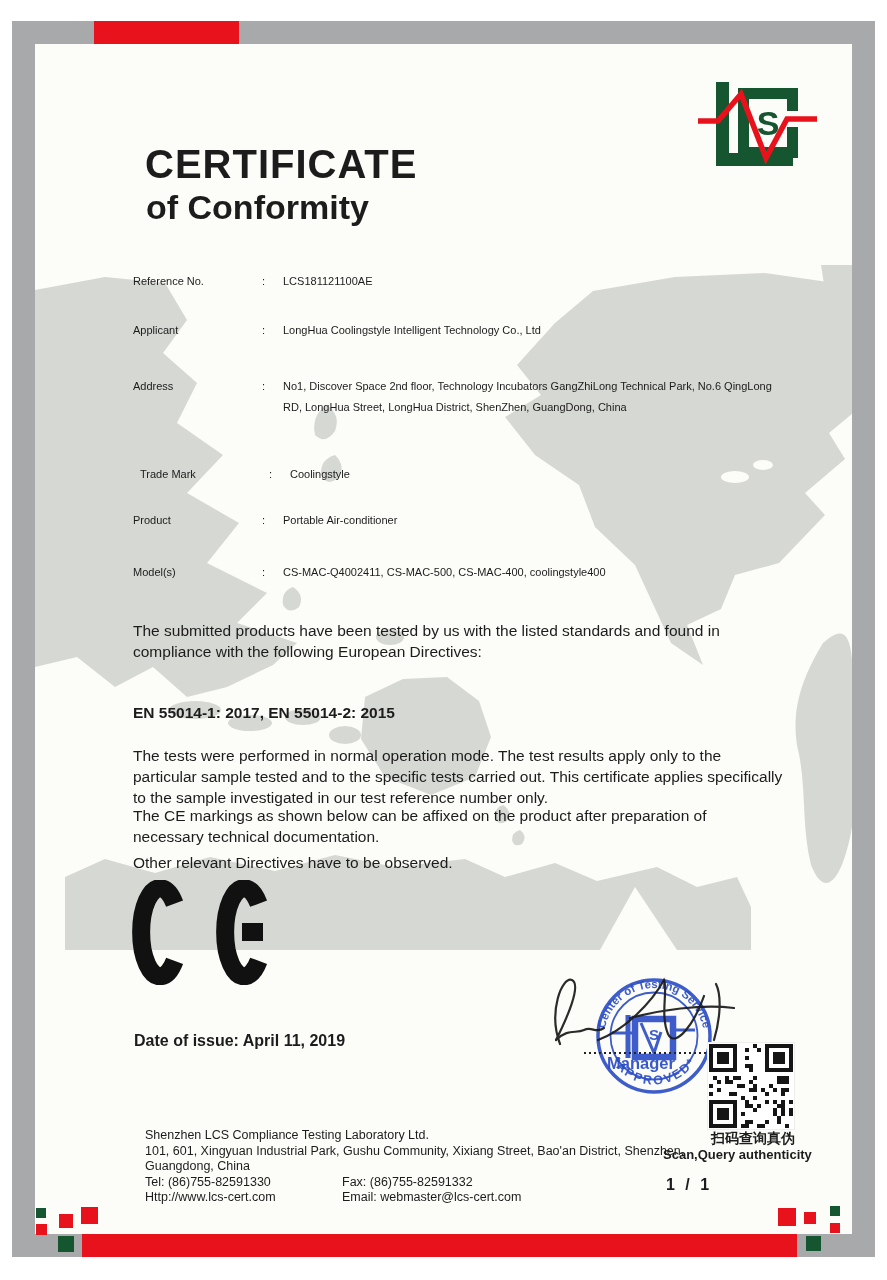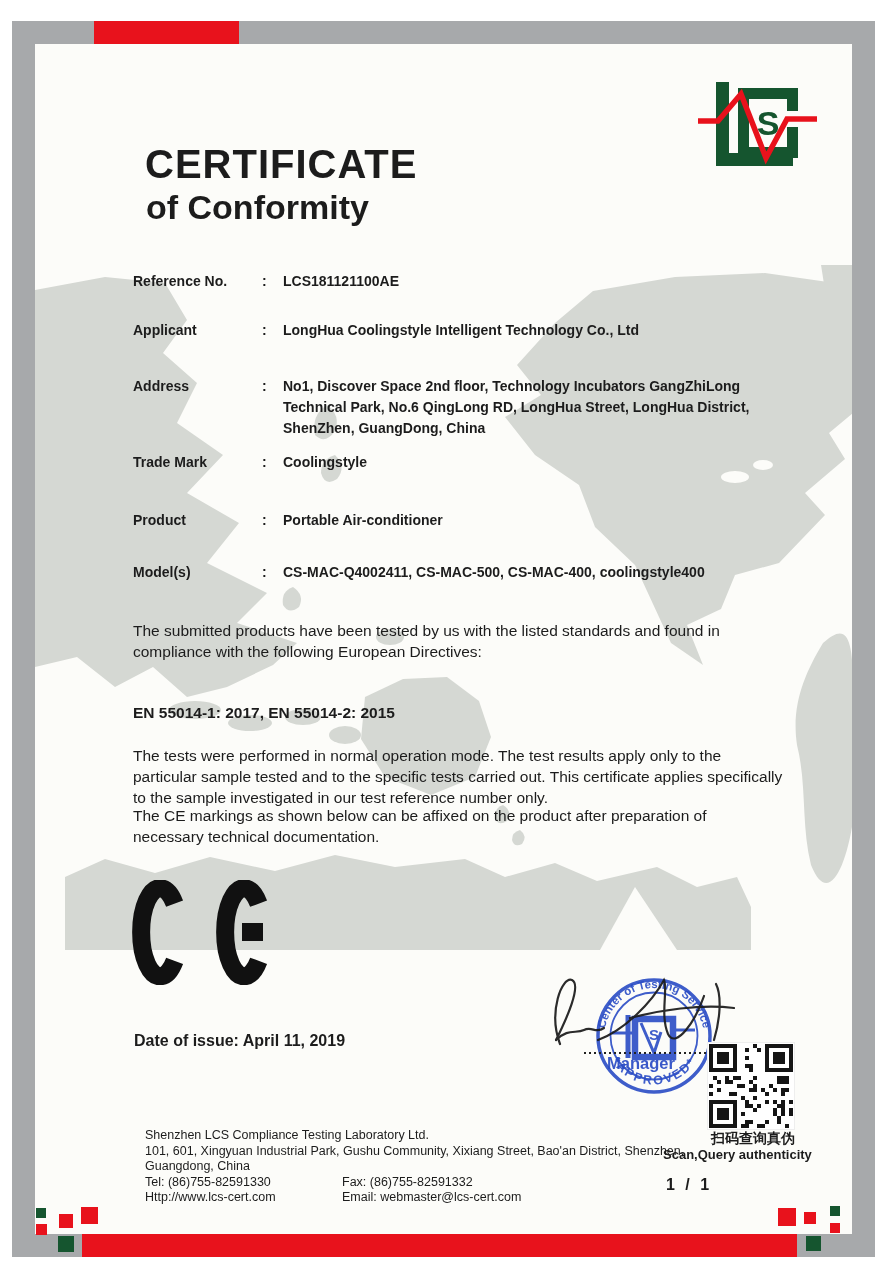--- a/index.html
+++ b/index.html
@@ -17,25 +17,25 @@
   .accent-bottom{left:82px;top:1234px;width:715px;height:23px;}
   .sq{position:absolute;z-index:5;}
   
   .map{position:absolute;left:35px;top:265px;z-index:1;}
   
   .logo{position:absolute;left:698px;top:76px;z-index:2;}
   
   .title1{position:absolute;left:145px;top:142px;font-size:40px;font-weight:bold;letter-spacing:1px;z-index:2;}
   .title2{position:absolute;left:146px;top:188px;font-size:34px;font-weight:bold;z-index:2;}
   
-  .field-row{position:absolute;left:133px;width:660px;font-size:14px;font-weight:bold;line-height:21px;z-index:2;}
+  .field-row{position:absolute;left:133px;width:660px;font-size:11px;font-weight:normal;line-height:21px;z-index:2;}
   .field-row .lab{position:absolute;left:0;top:0;width:122px;}
   .field-row .col{position:absolute;left:129px;top:0;}
   .field-row .val{margin-left:150px;width:505px;}
-  .f0{top:271px;} .f1{top:320px;} .f2{top:376px;} .f3{top:452px;} .f4{top:510px;} .f5{top:562px;}
+  .f0{top:271px;} .f1{top:320px;} .f2{top:376px;} .f3{top:464px;margin-left:7px;} .f4{top:510px;} .f5{top:562px;}
   
   .stm{position:absolute;left:133px;width:650px;font-size:15.5px;line-height:21px;z-index:2;}
   .s-intro{top:620px;}
   .s-directive{top:671px;font-weight:bold;}
   .s-standards{top:702px;font-weight:bold;}
   .s-tests{top:745px;}
   .s-ce{top:805px;width:640px;}
   .s-other{top:852px;}
   .ce-svg{position:absolute;left:132px;top:880px;z-index:2;}
   .date-line{position:absolute;left:134px;top:1032px;font-size:16px;font-weight:bold;z-index:2;}
@@ -154,20 +154,21 @@
   <div class="field-row f5">
     <span class="lab">Model(s)</span>
     <span class="col">:</span>
     <div class="val">CS-MAC-Q4002411, CS-MAC-500, CS-MAC-400, coolingstyle400</div>
   </div>
 
   <div class="stm s-intro">The submitted products have been tested by us with the listed standards and found in compliance with the following European Directives:</div>
   <div class="stm s-standards">EN 55014-1: 2017, EN 55014-2: 2015</div>
   <div class="stm s-ce">The CE markings as shown below can be affixed on the product after preparation of necessary technical documentation.</div>
   <div class="stm s-tests">The tests were performed in normal operation mode. The test results apply only to the particular sample tested and to the specific tests carried out. This certificate applies specifically to the sample investigated in our test reference number only.</div>
+  <div class="stm s-other">Other relevant Directives have to be observed.</div>
 
   <svg class="ce-svg" width="150" height="105" viewBox="0 0 150 105">
     <path d="M 42.6,23.7 A 19,44 0 1 0 42.6,80.8" fill="none" stroke="#111" stroke-width="18"></path>
     <path d="M 126.6,23.7 A 19,44 0 1 0 126.6,80.8" fill="none" stroke="#111" stroke-width="18"></path>
     <line x1="110" y1="52" x2="131" y2="52" stroke="#111" stroke-width="18"></line>
   </svg>
 
   <div class="date-line">Date of issue: April 11, 2019</div>
 
   <svg class="stamp-svg" width="215" height="160" viewBox="545 955 215 160">

